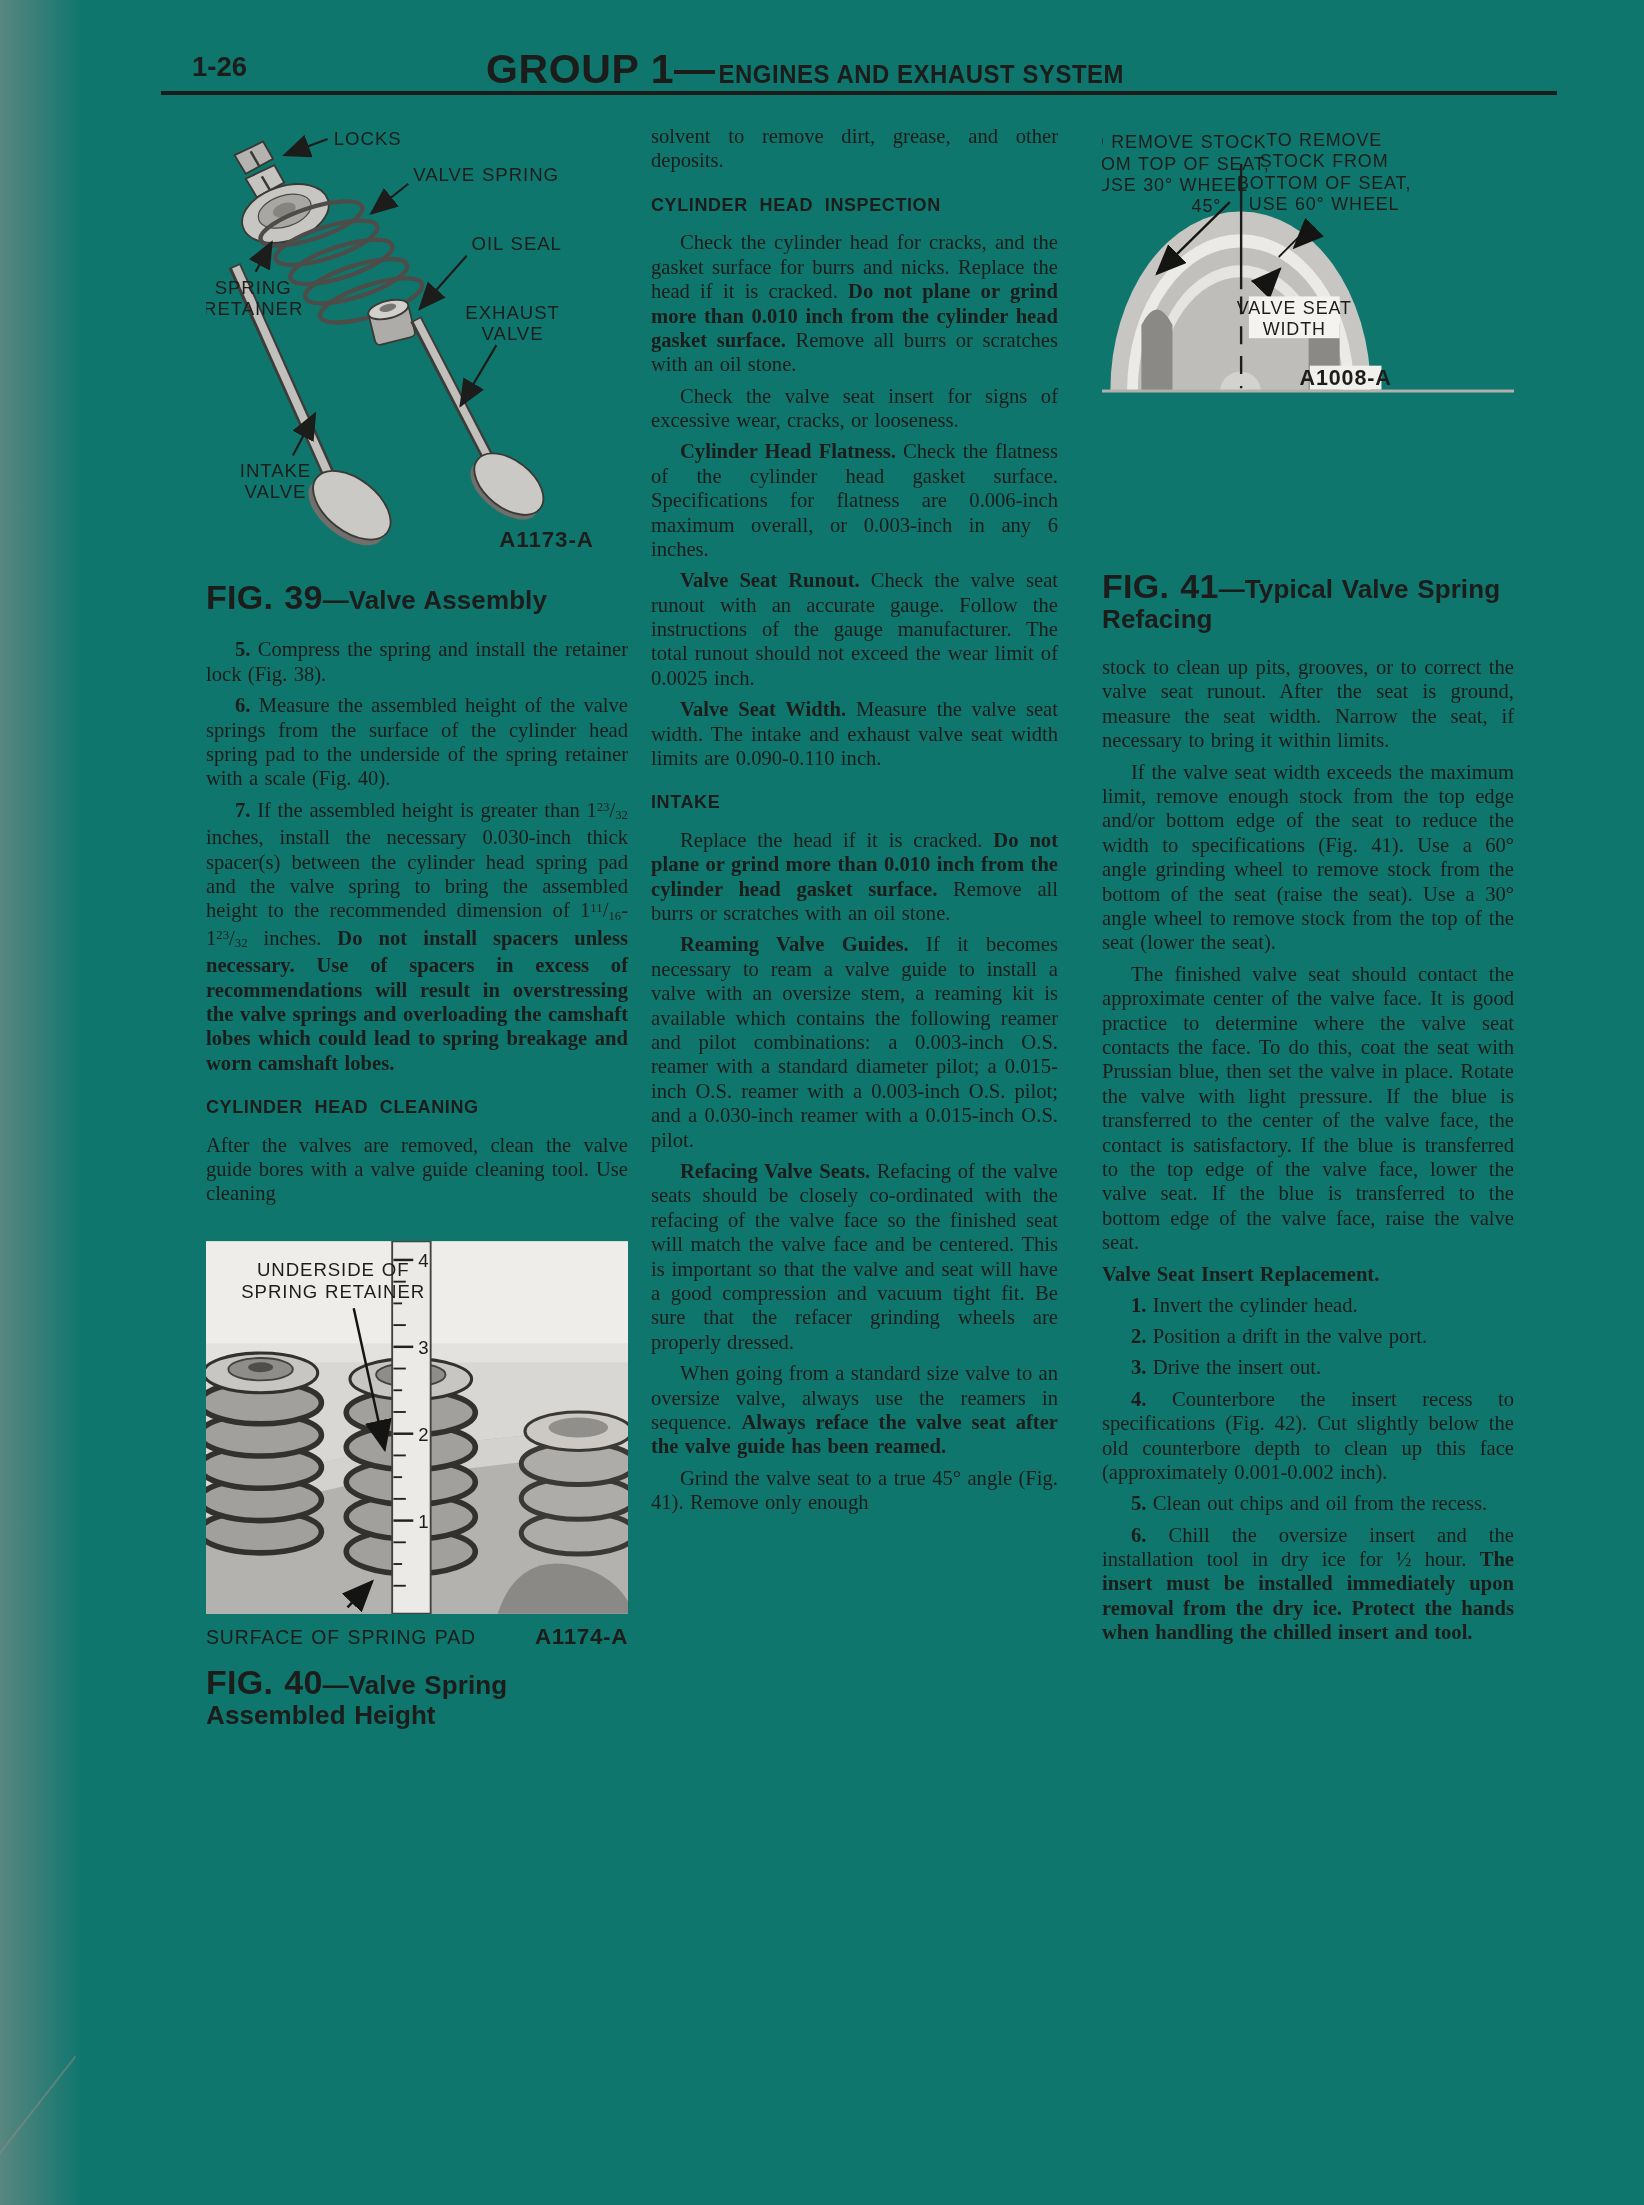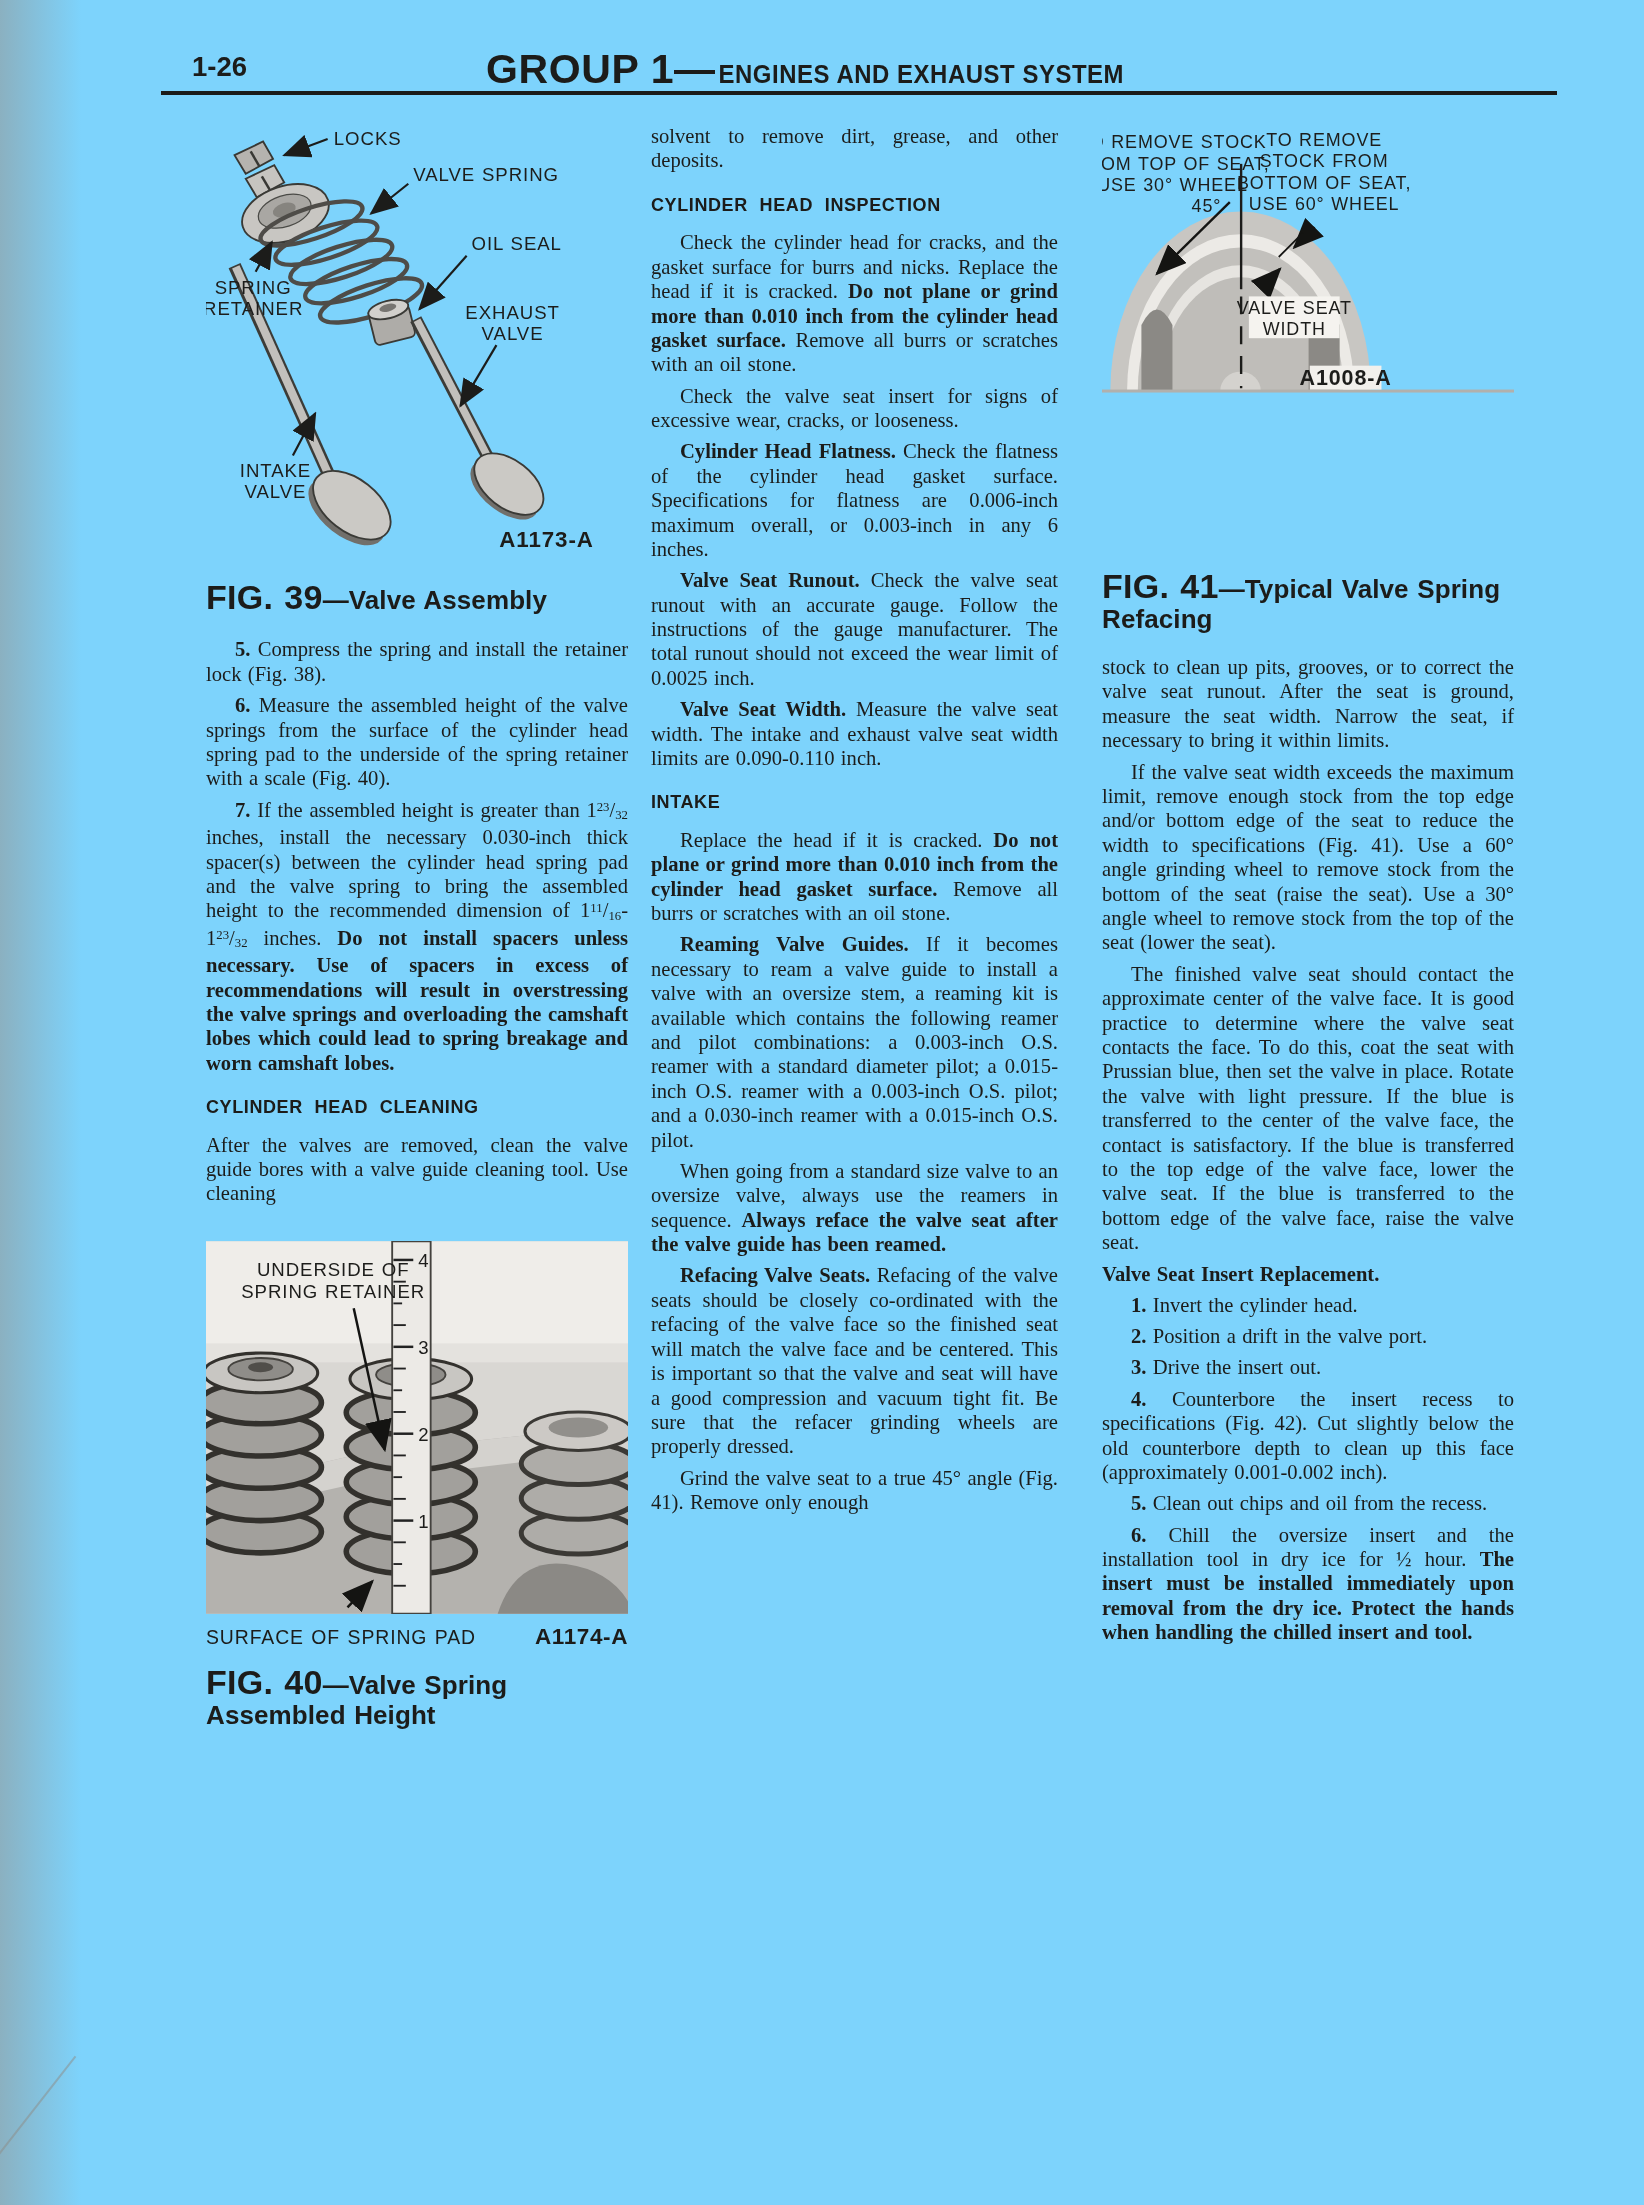--- a/index.html
+++ b/index.html
@@ -1,16 +1,16 @@
 <!DOCTYPE html>
 <html style="font-size:10px"><head>
 <meta charset="utf-8">
 <style>
   html,body{margin:0;padding:0;background:#888;}
-  .page{position:relative;width:1645px;height:2205px;background:#7dd3fc;overflow:hidden;
+  .page{position:relative;width:1645px;height:2205px;background:#0f766e;overflow:hidden;
         font-family:"Liberation Serif",serif;color:#1c1c1a;}
   .gutter{position:absolute;left:0;top:0;width:81px;height:100%;
           background:linear-gradient(90deg,rgba(150,148,143,.55),rgba(242,240,234,0));}
   .crease{position:absolute;left:36px;top:2043px;width:1.9px;height:125px;background:#8d8b86;
           transform:rotate(38deg);opacity:.5;}
   .pageno{position:absolute;left:192px;top:51px;font-family:"Liberation Sans",sans-serif;
           font-weight:bold;font-size:27.5px;}
   .titlebar{position:absolute;left:50%;top:46px;transform:translateX(-50%);white-space:nowrap;}
   .titlebar .t1{font-family:"Liberation Sans",sans-serif;font-weight:bold;font-size:41px;letter-spacing:0.6px;}
   .titlebar .t2{font-family:"Liberation Sans",sans-serif;font-weight:bold;font-size:26px;letter-spacing:0.6px;
@@ -226,22 +226,22 @@
     <p class="p noind"><span>solvent to remove dirt, grease, and other deposits.</span></p>
     <h3 class="heading">CYLINDER HEAD INSPECTION</h3>
     <p class="p"><span>Check the cylinder head for cracks, and the gasket surface for burrs and nicks. Replace the head if it is cracked. </span><span class="b">Do not plane or grind more than 0.010 inch from the cylinder head gasket surface.</span><span> Remove all burrs or scratches with an oil stone.</span></p>
     <p class="p"><span>Check the valve seat insert for signs of excessive wear, cracks, or looseness.</span></p>
     <p class="p"><span class="b">Cylinder Head Flatness.</span><span> Check the flatness of the cylinder head gasket surface. Specifications for flatness are 0.006-inch maximum overall, or 0.003-inch in any 6 inches.</span></p>
     <p class="p"><span class="b">Valve Seat Runout.</span><span> Check the valve seat runout with an accurate gauge. Follow the instructions of the gauge manufacturer. The total runout should not exceed the wear limit of 0.0025 inch.</span></p>
     <p class="p"><span class="b">Valve Seat Width.</span><span> Measure the valve seat width. The intake and exhaust valve seat width limits are 0.090-0.110 inch.</span></p>
     <h3 class="heading">INTAKE</h3>
     <p class="p"><span>Replace the head if it is cracked. </span><span class="b">Do not plane or grind more than 0.010 inch from the cylinder head gasket surface.</span><span> Remove all burrs or scratches with an oil stone.</span></p>
     <p class="p"><span class="b">Reaming Valve Guides.</span><span> If it becomes necessary to ream a valve guide to install a valve with an oversize stem, a reaming kit is available which contains the following reamer and pilot combinations: a 0.003-inch O.S. reamer with a standard diameter pilot; a 0.015-inch O.S. reamer with a 0.003-inch O.S. pilot; and a 0.030-inch reamer with a 0.015-inch O.S. pilot.</span></p>
+    <p class="p"><span class="b">Refacing Valve Seats.</span><span> Refacing of the valve seats should be closely co-ordinated with the refacing of the valve face so the finished seat will match the valve face and be centered. This is important so that the valve and seat will have a good compression and vacuum tight fit. Be sure that the refacer grinding wheels are properly dressed.</span></p>
     <p class="p"><span>When going from a standard size valve to an oversize valve, always use the reamers in sequence. </span><span class="b">Always reface the valve seat after the valve guide has been reamed.</span></p>
-    <p class="p"><span class="b">Refacing Valve Seats.</span><span> Refacing of the valve seats should be closely co-ordinated with the refacing of the valve face so the finished seat will match the valve face and be centered. This is important so that the valve and seat will have a good compression and vacuum tight fit. Be sure that the refacer grinding wheels are properly dressed.</span></p>
     <p class="p"><span>Grind the valve seat to a true 45° angle (Fig. 41). Remove only enough</span></p>
   </section>
 
   <section class="col col-right">
     <figure>
       <svg width="412" height="421" viewBox="0 0 690 705" style="font-size:33px">
         <defs>
           <marker id="ar41" markerWidth="13" markerHeight="11" refX="12" refY="5.5" orient="auto">
             <path d="M0,0 L13,5.5 L0,11 z" fill="#141412"></path>
           </marker>

